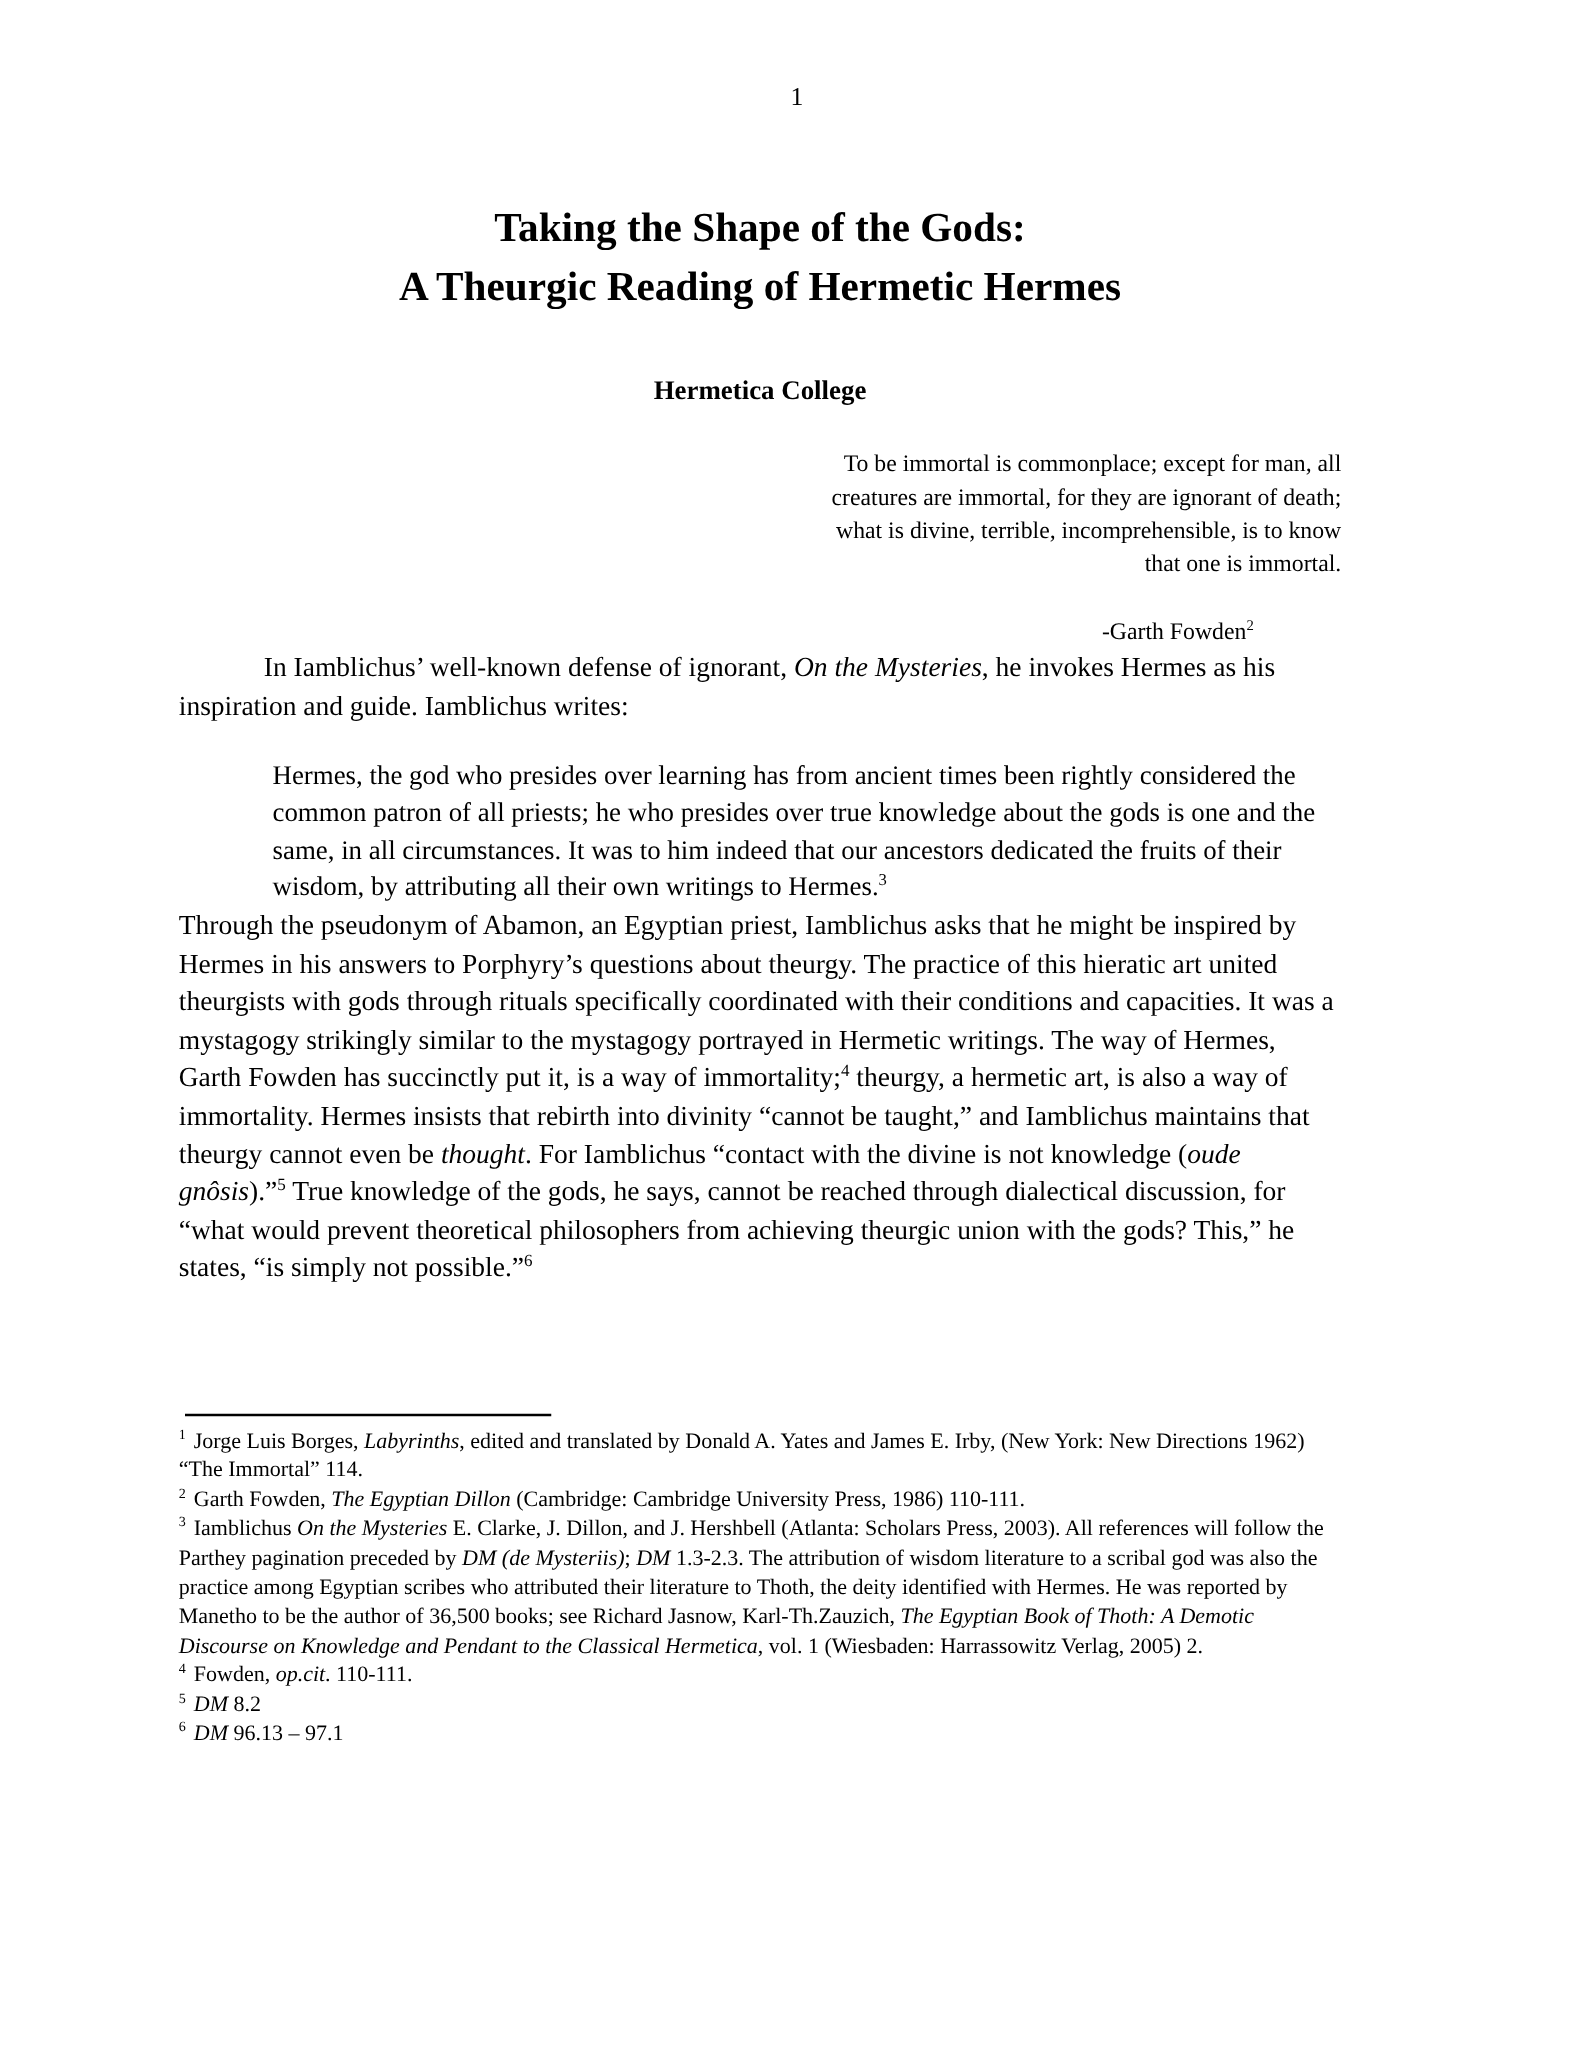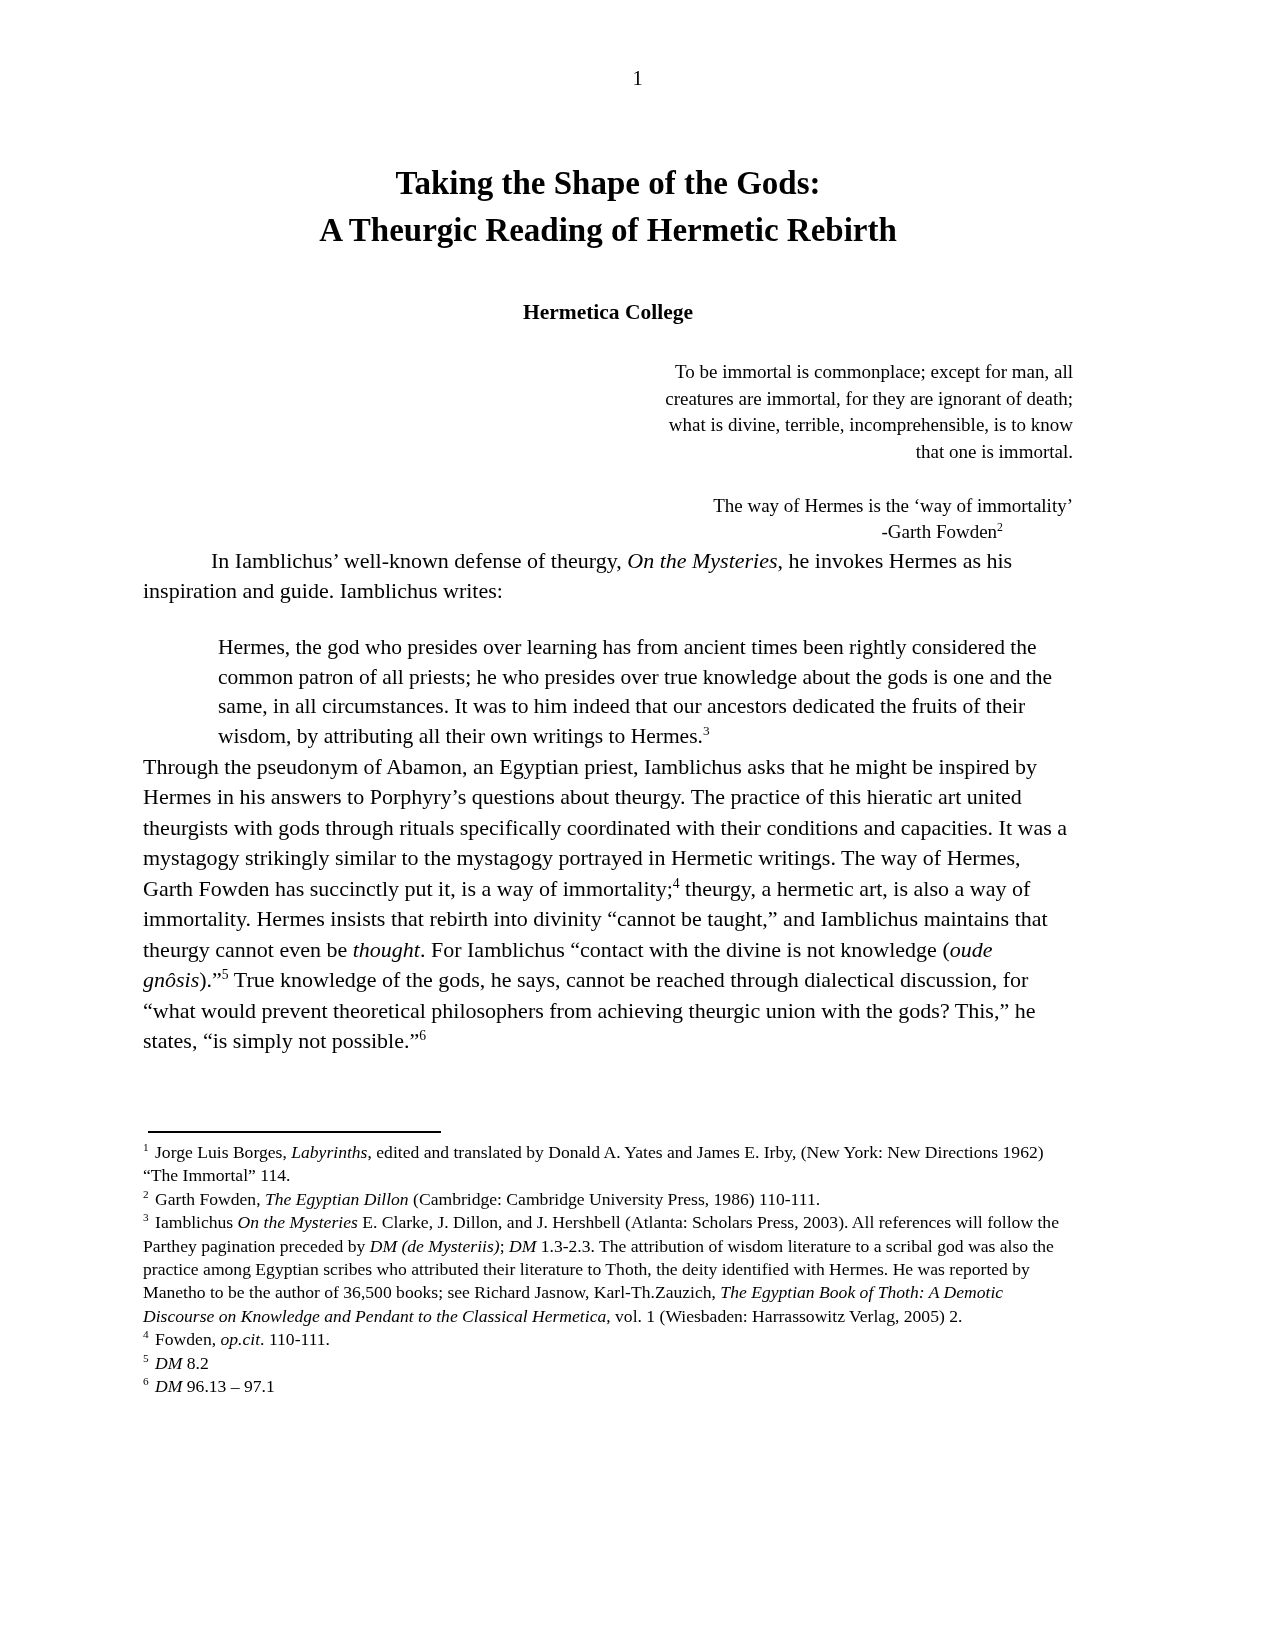--- a/index.html
+++ b/index.html
@@ -125,43 +125,42 @@
 <body>
 
 <div class="page">
 
   <div class="page-number">1</div>
 
   <div class="content">
 
     <h1 class="doc-title">
       <span class="title-line">Taking the Shape of the Gods:</span>
-      <span class="title-line">A Theurgic Reading of Hermetic Rebirth</span>
+      <span class="title-line">A Theurgic Reading of Hermetic Hermes</span>
     </h1>
 
     <div class="author-block">
       <span class="author-line">Hermetica College</span>
     </div>
 
     <div class="epigraphs">
 
       <div class="epigraph epigraph1">
         <p class="epigraph-text">To be immortal is commonplace; except for man, all creatures are immortal, for they are ignorant of death; what is divine, terrible, incomprehensible, is to know that one is immortal.</p>
       </div>
 
       <div class="epigraph-gap"></div>
 
       <div class="epigraph epigraph2">
-        <p class="epigraph-text">The way of Hermes is the ‘way of immortality’</p>
         <p class="epigraph-attrib"><span>-Garth Fowden</span><sup>2</sup></p>
       </div>
 
     </div>
 
-    <p class="body-para para-first"><span>In Iamblichus’ well-known defense of theurgy, </span><i>On the Mysteries</i><span>, he invokes Hermes as his inspiration and guide.  Iamblichus writes:</span></p>
+    <p class="body-para para-first"><span>In Iamblichus’ well-known defense of ignorant, </span><i>On the Mysteries</i><span>, he invokes Hermes as his inspiration and guide.  Iamblichus writes:</span></p>
 
     <blockquote class="block-quote"><span>Hermes, the god who presides over learning has from ancient times been rightly considered the common patron of all priests; he who presides over true knowledge about the gods is one and the same, in all circumstances.  It was to him indeed that our ancestors dedicated the fruits of their wisdom, by attributing all their own writings to Hermes.</span><sup>3</sup></blockquote>
 
     <p class="body-para para-second"><span>Through the pseudonym of Abamon, an Egyptian priest, Iamblichus asks that he might be inspired by Hermes in his answers to Porphyry’s questions about theurgy.  The practice of this hieratic art united theurgists with gods through rituals specifically coordinated with their conditions and capacities. It was a mystagogy strikingly similar to the mystagogy portrayed in Hermetic writings. The way of Hermes, Garth Fowden has succinctly put it, is a way of immortality;</span><sup>4</sup><span> theurgy, a hermetic art, is also a way of immortality.  Hermes insists that rebirth into divinity “cannot be taught,” and Iamblichus maintains that theurgy cannot even be </span><i>thought</i><span>. For Iamblichus “contact with the divine is not knowledge (</span><i>oude gnôsis</i><span>).”</span><sup>5</sup><span> True knowledge of the gods, he says, cannot be reached through dialectical discussion, for “what would prevent theoretical philosophers from achieving theurgic union with the gods?  This,” he states, “is simply not possible.”</span><sup>6</sup></p>
 
   </div>
 
   <div class="footnote-area">
 
     <hr class="footnote-rule">

